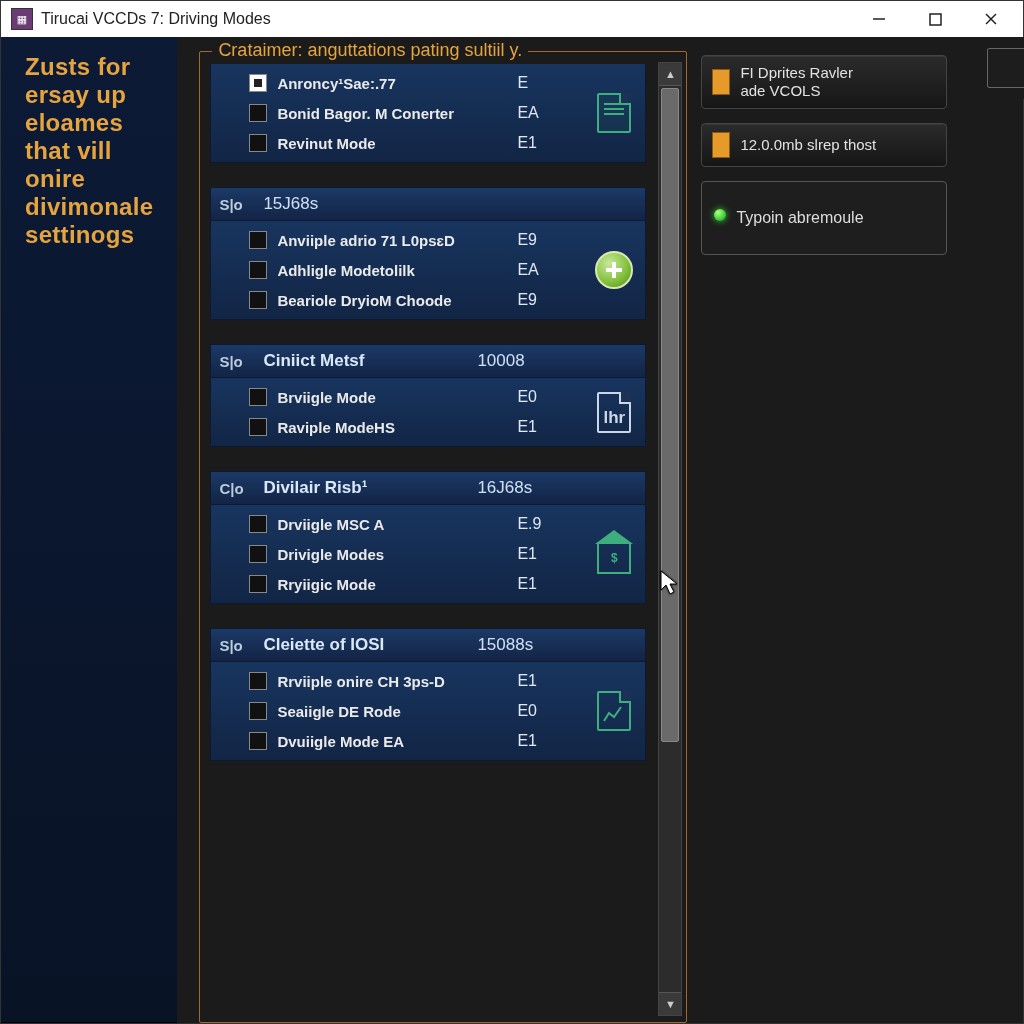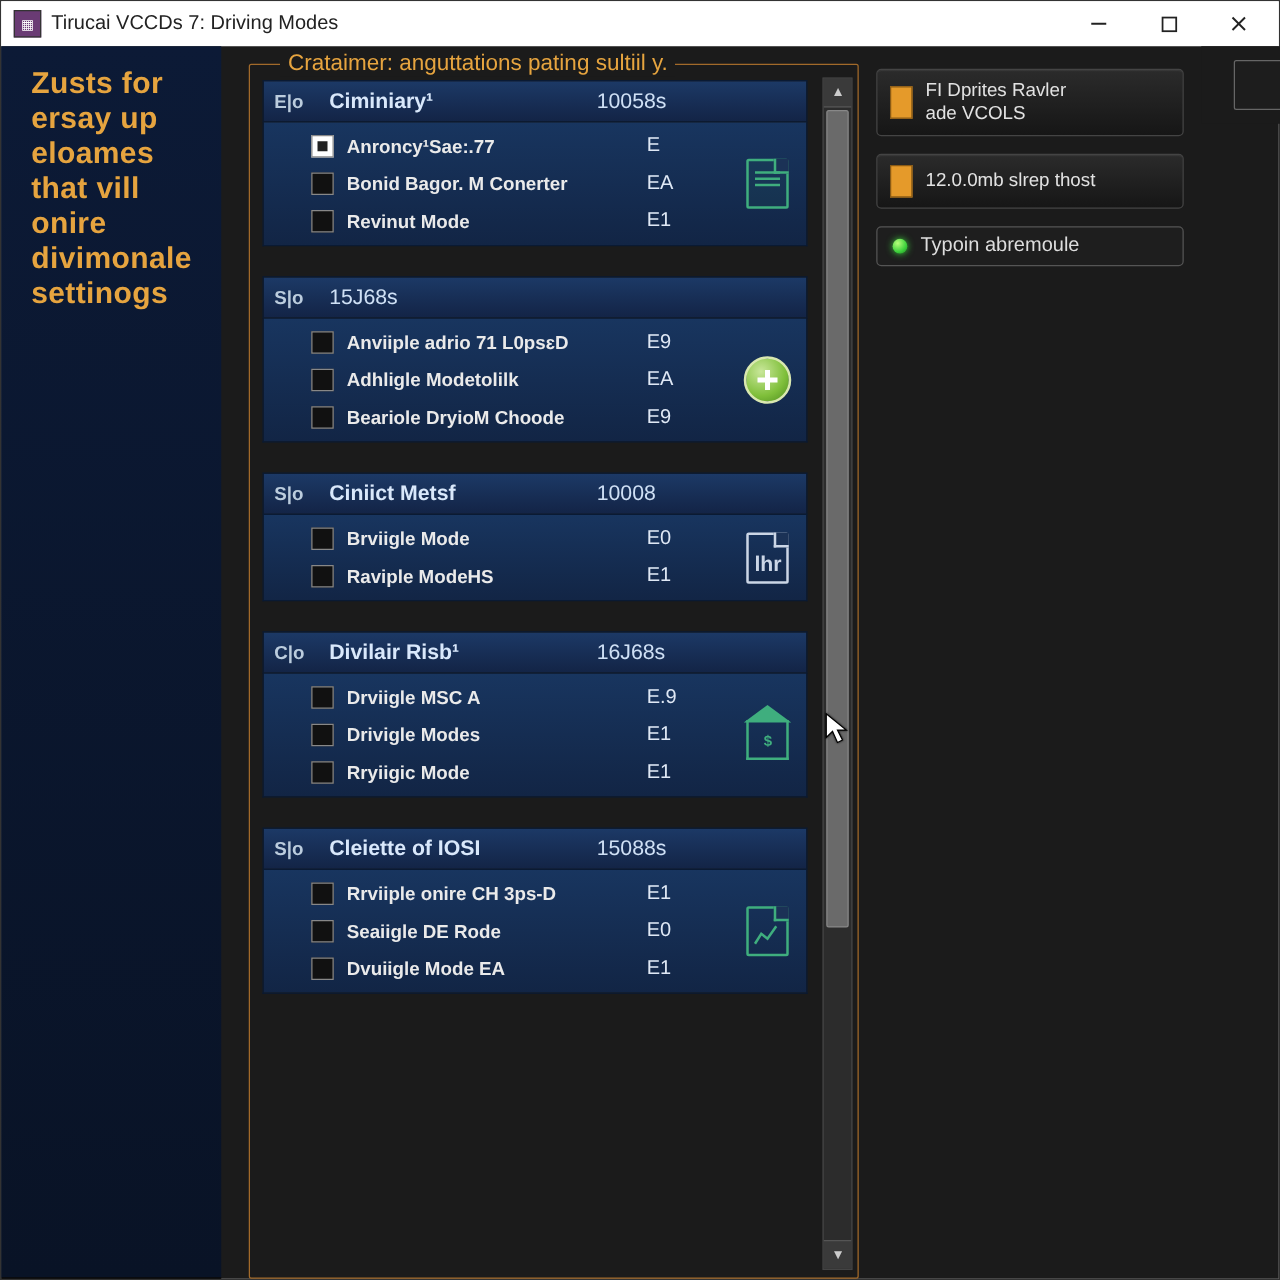--- a/index.html
+++ b/index.html
@@ -79,21 +79,21 @@
     border: 1px solid #a26a2a;
     border-radius: 2px;
     position: relative;
     padding: 10px 4px 6px 4px;
     display: flex;
     min-height: 0;
   }
   .main-box-legend {
     position: absolute;
     top: -12px;
-    left: 24px;
+    left: 12px;
     background: #1b1b1b;
     color: #e6a43f;
     font-size: 18px;
     padding: 0 6px;
   }
   .scroll-wrap {
     flex: 1;
     display: flex;
     min-height: 0;
   }
@@ -221,22 +221,22 @@
     display:flex; gap:10px; align-items:center;
     color:#e2e2e2;
     box-shadow: inset 0 1px 0 rgba(255,255,255,.06);
     font-size:15px;
   }
   .side-badge {
     width:16px;height:24px;background:#e59a2a;border:1px solid #8a5a14;flex:0 0 16px;
   }
   .side-btn .btxt { line-height:1.2; }
   .status-pill {
-    border:1px solid #555; border-radius:4px; padding:6px 12px;
-    display:flex; align-items:center; gap:10px; background:#1e1e1e;
+    border:1px solid #555; border-radius:4px; padding:27px 12px;
+    display:flex; align-items:flex-start; gap:10px; background:#1e1e1e;
     font-size:16px;
   }
   .dot {
     width:12px;height:12px;border-radius:50%;background:radial-gradient(circle at 35% 30%, #b6ff7a, #3bcf3b 60%, #1f7a1f);
     box-shadow:0 0 6px #3bcf3b;
   }
 
   .footer {
     height: 62px;
     background:#1b1b1b;
@@ -290,25 +290,20 @@
     </div>
 
     <div class="body-row">
 
       <div class="main-box">
         <div class="main-box-legend">Crataimer: anguttations pating sultiil y.</div>
 
         <div class="scroll-wrap">
           <div class="scroll-area" id="groups-host">
               <div class="group">
-                <div class="group-header">
-                  <span class="gh-prefix">E|o</span>
-                  <span class="gh-title">Ciminiary¹</span>
-                  <span class="gh-code">10058s</span>
-                </div>
                 <div class="group-body">
                   <div class="row">
                     <div class="chk on"></div>
                     <div class="lbl">Anroncy¹Sae:.77</div>
                     <div class="val">E</div>
                   </div>
                   <div class="row">
                     <div class="chk"></div>
                     <div class="lbl">Bonid Bagor. M Conerter</div>
                     <div class="val">EA</div>

